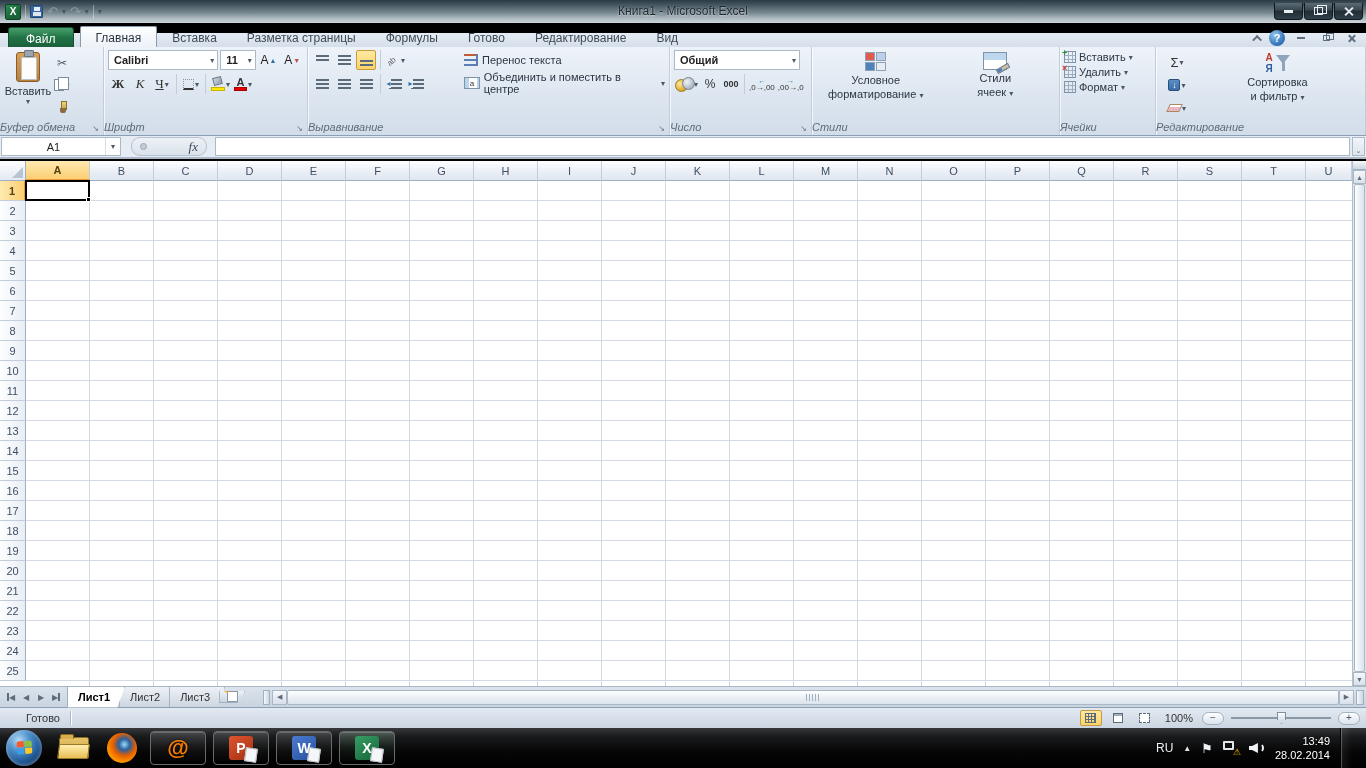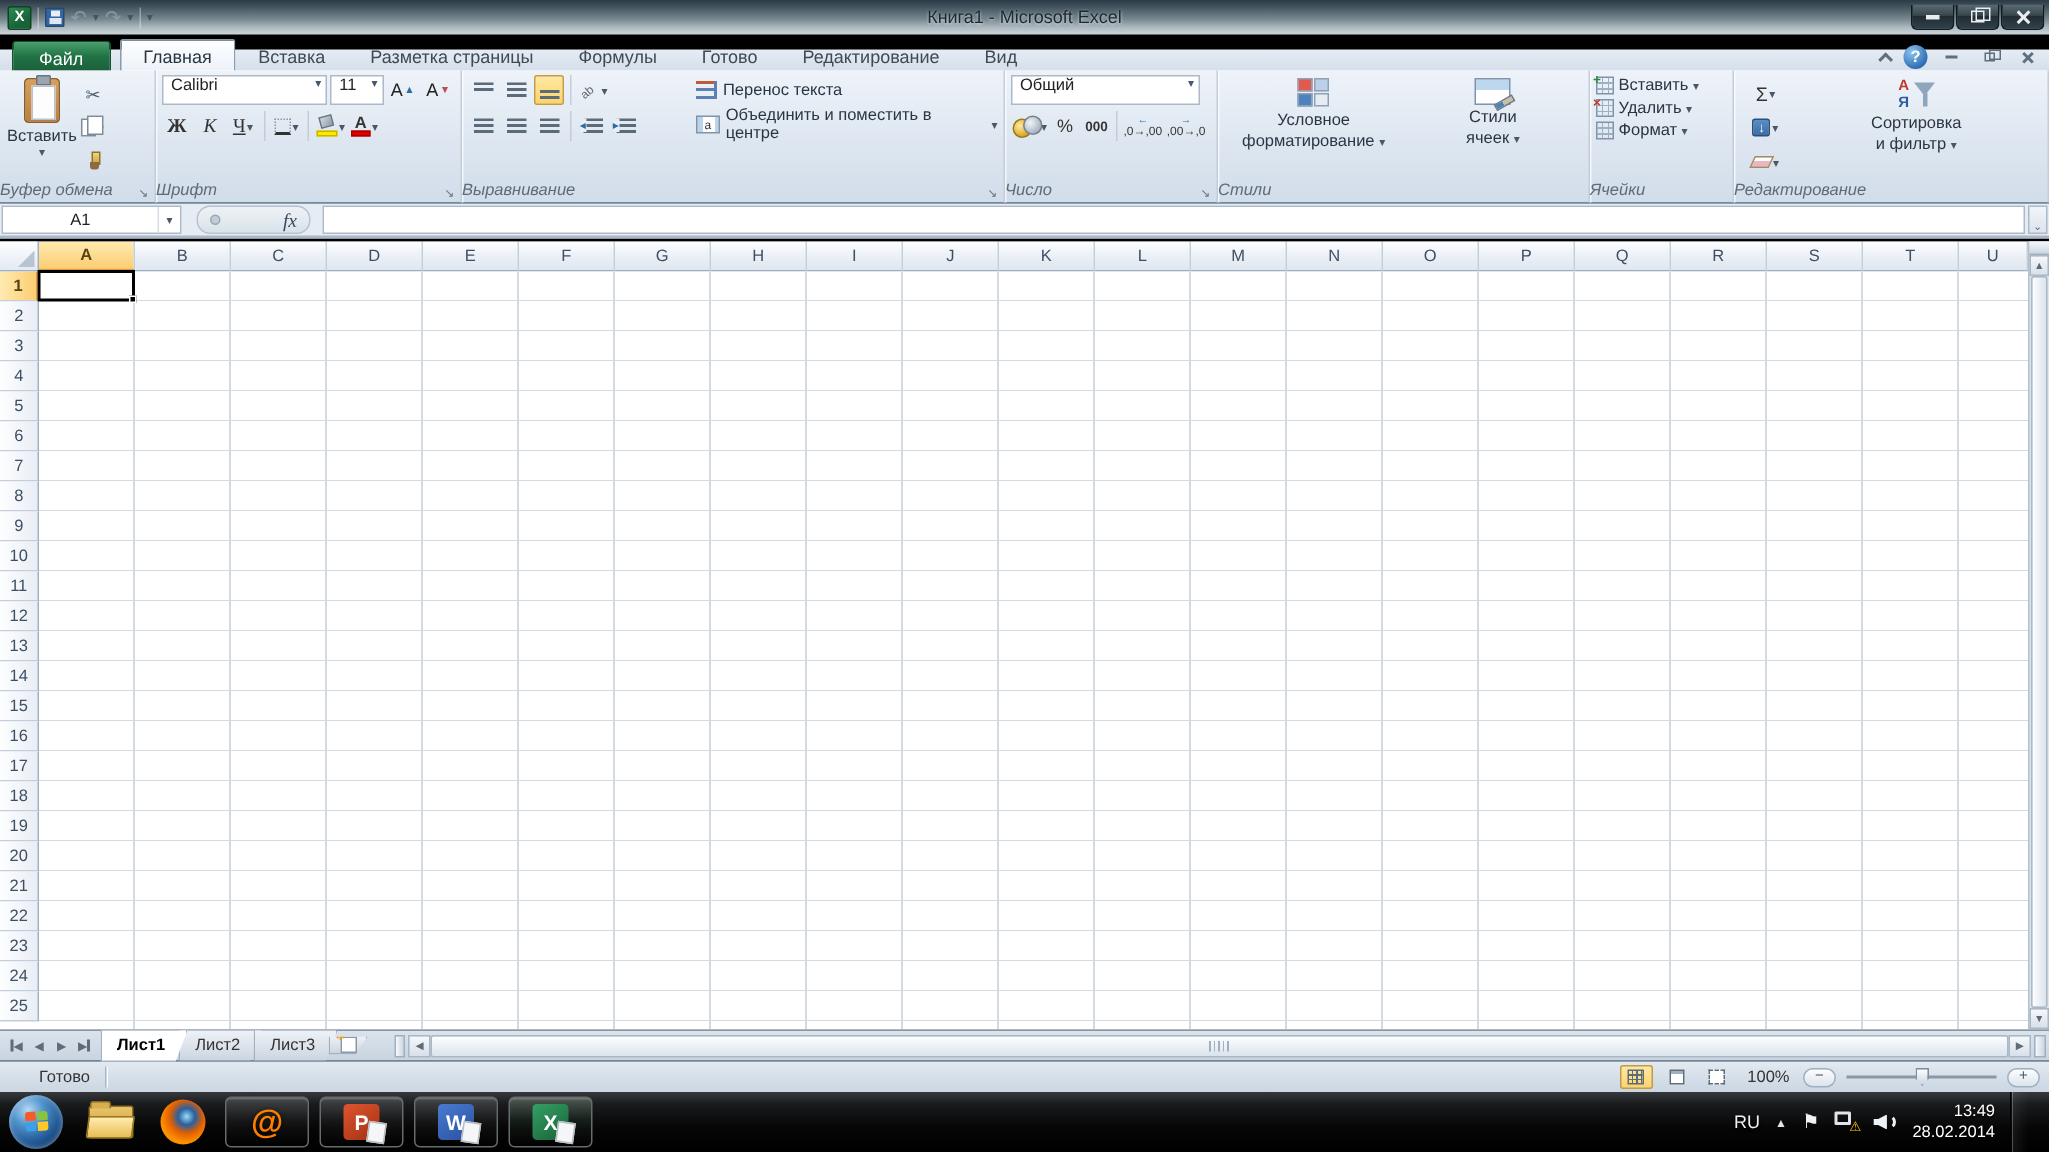--- a/index.html
+++ b/index.html
@@ -59,22 +59,22 @@
   
   .ribbon { position:absolute; left:0; top:47px; width:1366px; height:89px;
     background:linear-gradient(#eef3f9,#dde6f0 55%,#d2ddea); border-bottom:1px solid #8ba0b5; display:flex; }
   .rgroup { position:relative; height:88px; border-right:1px solid #c2cdd9; box-shadow:1px 0 0 rgba(255,255,255,.7);
     padding:3px 4px 16px 4px; }
   .rgroup-label { position:absolute; left:0; right:12px; bottom:2px; 
     font-size:11px; color:#5e6b78; white-space:nowrap;font-style:italic; }
   .dlg { position:absolute; right:2px; bottom:2px; width:11px; height:11px; color:#687686; font-size:8px;
     line-height:11px; text-align:center; border:1px solid transparent; }
   .caret { font-size:8px; color:#4a5866; }
-  .combo { background:#fff; border:1px solid #abb9c8; height:20px; display:flex; align-items:flex-start;
-    padding:0 3px 0 5px; font-size:11px; color:#222; }
+  .combo { background:#fff; border:1px solid #abb9c8; height:20px; display:flex; align-items:center;
+    padding:0 3px 0 5px; font-size:11px; color:#222;font-weight:bold; }
   .combo .caret { margin-left:auto; }
   .sbtn { height:20px; min-width:20px; display:flex; align-items:center; justify-content:center; gap:1px; border:1px solid transparent; border-radius:2px; }
   .sbtn.active { background:linear-gradient(#fee9a2,#fbd46a); border-color:#c79a3c; }
   .vline { width:1px; height:20px; background:#c3ccd7; margin:0 2px; }
 
   
   .g-clip { width:104px; display:flex; }
   .paste-big { width:48px; display:flex; flex-direction:column; align-items:center; padding-top:2px; }
   .clipboard-ico { width:24px; height:30px; background:linear-gradient(#d9a05c,#b97f3e); border:1px solid #8a5c26; border-radius:3px; position:relative; }
   .clipboard-ico:before { content:""; position:absolute; left:7px; top:-3px; width:8px; height:5px; background:#9aa5af; border:1px solid #6c757e; border-radius:1px; }

